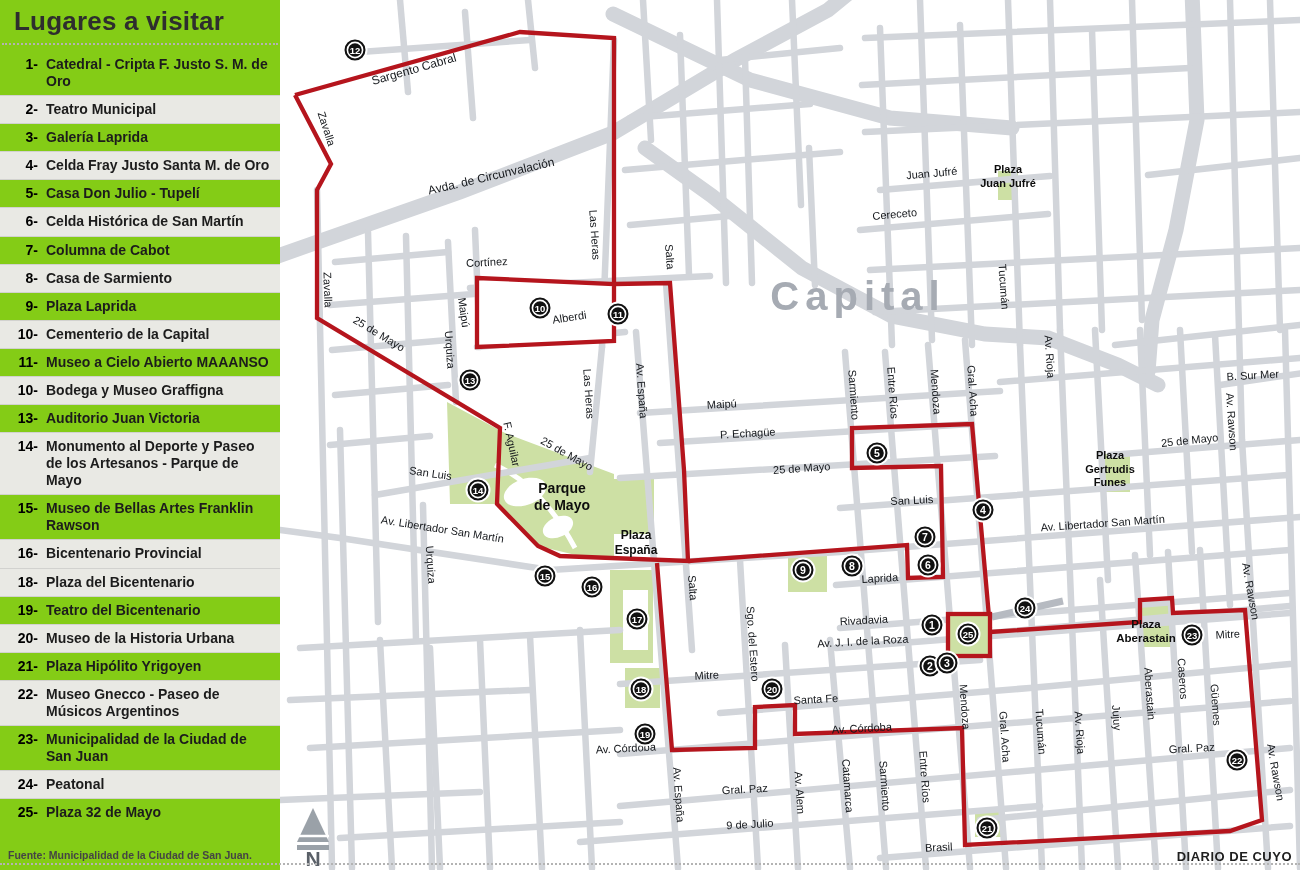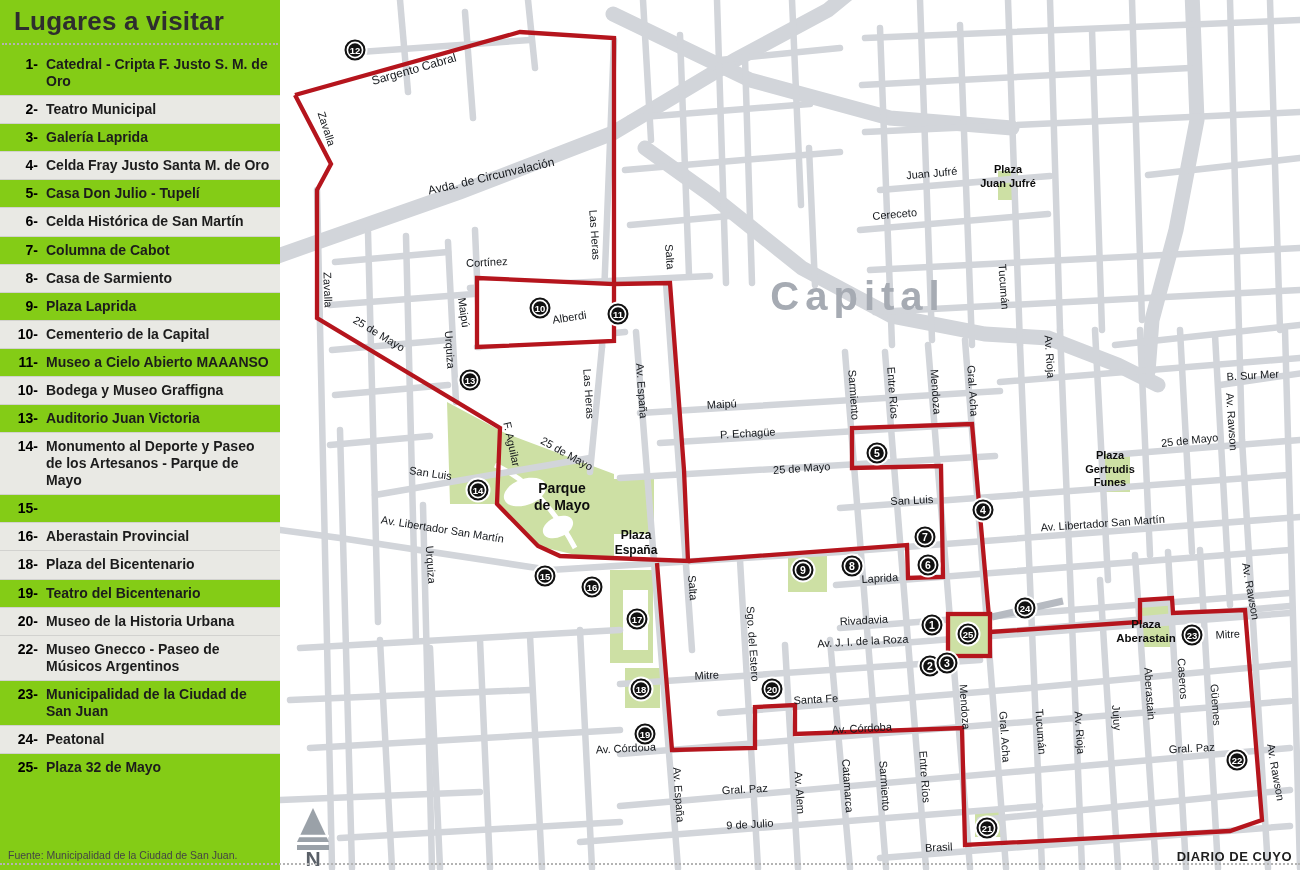--- a/index.html
+++ b/index.html
@@ -9,21 +9,21 @@
   #panel{position:absolute;left:0;top:0;width:280px;height:870px;background:#84cc16;}
   #panel h1{margin:6px 0 6px 14px;font-size:26px;font-weight:bold;color:#2e2e2e;letter-spacing:.2px;}
   #title-rule{border:0;border-top:2px dotted #b3b3b3;margin:0 2px 6px 2px;}
   #list{margin-top:2px;}
   .li{display:flex;align-items:flex-start;padding:5px 4px 5px 0;border-top:1px solid #d2d2cf;
       font-size:14px;line-height:1.22;color:#1c1c1c;}
   .li:first-child{border-top:0;}
   .li.shade{background:#e9e9e4;}
   .num{flex:none;width:38px;text-align:right;font-weight:bold;padding-right:8px;color:#000;}
   .lbl{flex:1;padding-right:4px;font-weight:bold;}
-  #source{position:absolute;left:8px;top:849px;font-size:10.5px;font-weight:normal;color:#444;}
+  #source{position:absolute;left:8px;top:849px;font-size:10.5px;font-weight:bold;color:#444;}
   #bottom-rule{position:absolute;left:0;top:863px;width:1300px;border-top:2px dotted #b3b3b3;}
   
   #map{position:absolute;left:280px;top:0;width:1020px;height:870px;}
   svg{font-family:"Liberation Sans",sans-serif;}
 </style>
 </head>
 <body>
 
 <div id="panel">
   <h1>Lugares a visitar</h1>
@@ -80,36 +80,41 @@
       <div class="li">
         <div class="num">13-</div>
         <div class="lbl">Auditorio Juan Victoria</div>
       </div>
       <div class="li shade">
         <div class="num">14-</div>
         <div class="lbl">Monumento al Deporte y Paseo de los Artesanos - Parque de Mayo</div>
       </div>
       <div class="li">
         <div class="num">15-</div>
+        <div class="lbl">Museo de Bellas Artes Franklin Rawson</div>
       </div>
       <div class="li shade">
         <div class="num">16-</div>
-        <div class="lbl">Aberastain Provincial</div>
+        <div class="lbl">Bicentenario Provincial</div>
       </div>
       <div class="li shade">
         <div class="num">18-</div>
         <div class="lbl">Plaza del Bicentenario</div>
       </div>
       <div class="li">
         <div class="num">19-</div>
         <div class="lbl">Teatro del Bicentenario</div>
       </div>
       <div class="li shade">
         <div class="num">20-</div>
         <div class="lbl">Museo de la Historia Urbana</div>
+      </div>
+      <div class="li">
+        <div class="num">21-</div>
+        <div class="lbl">Plaza Hipólito Yrigoyen</div>
       </div>
       <div class="li shade">
         <div class="num">22-</div>
         <div class="lbl">Museo Gnecco - Paseo de Músicos Argentinos</div>
       </div>
       <div class="li">
         <div class="num">23-</div>
         <div class="lbl">Municipalidad de la Ciudad de San Juan</div>
       </div>
       <div class="li shade">

